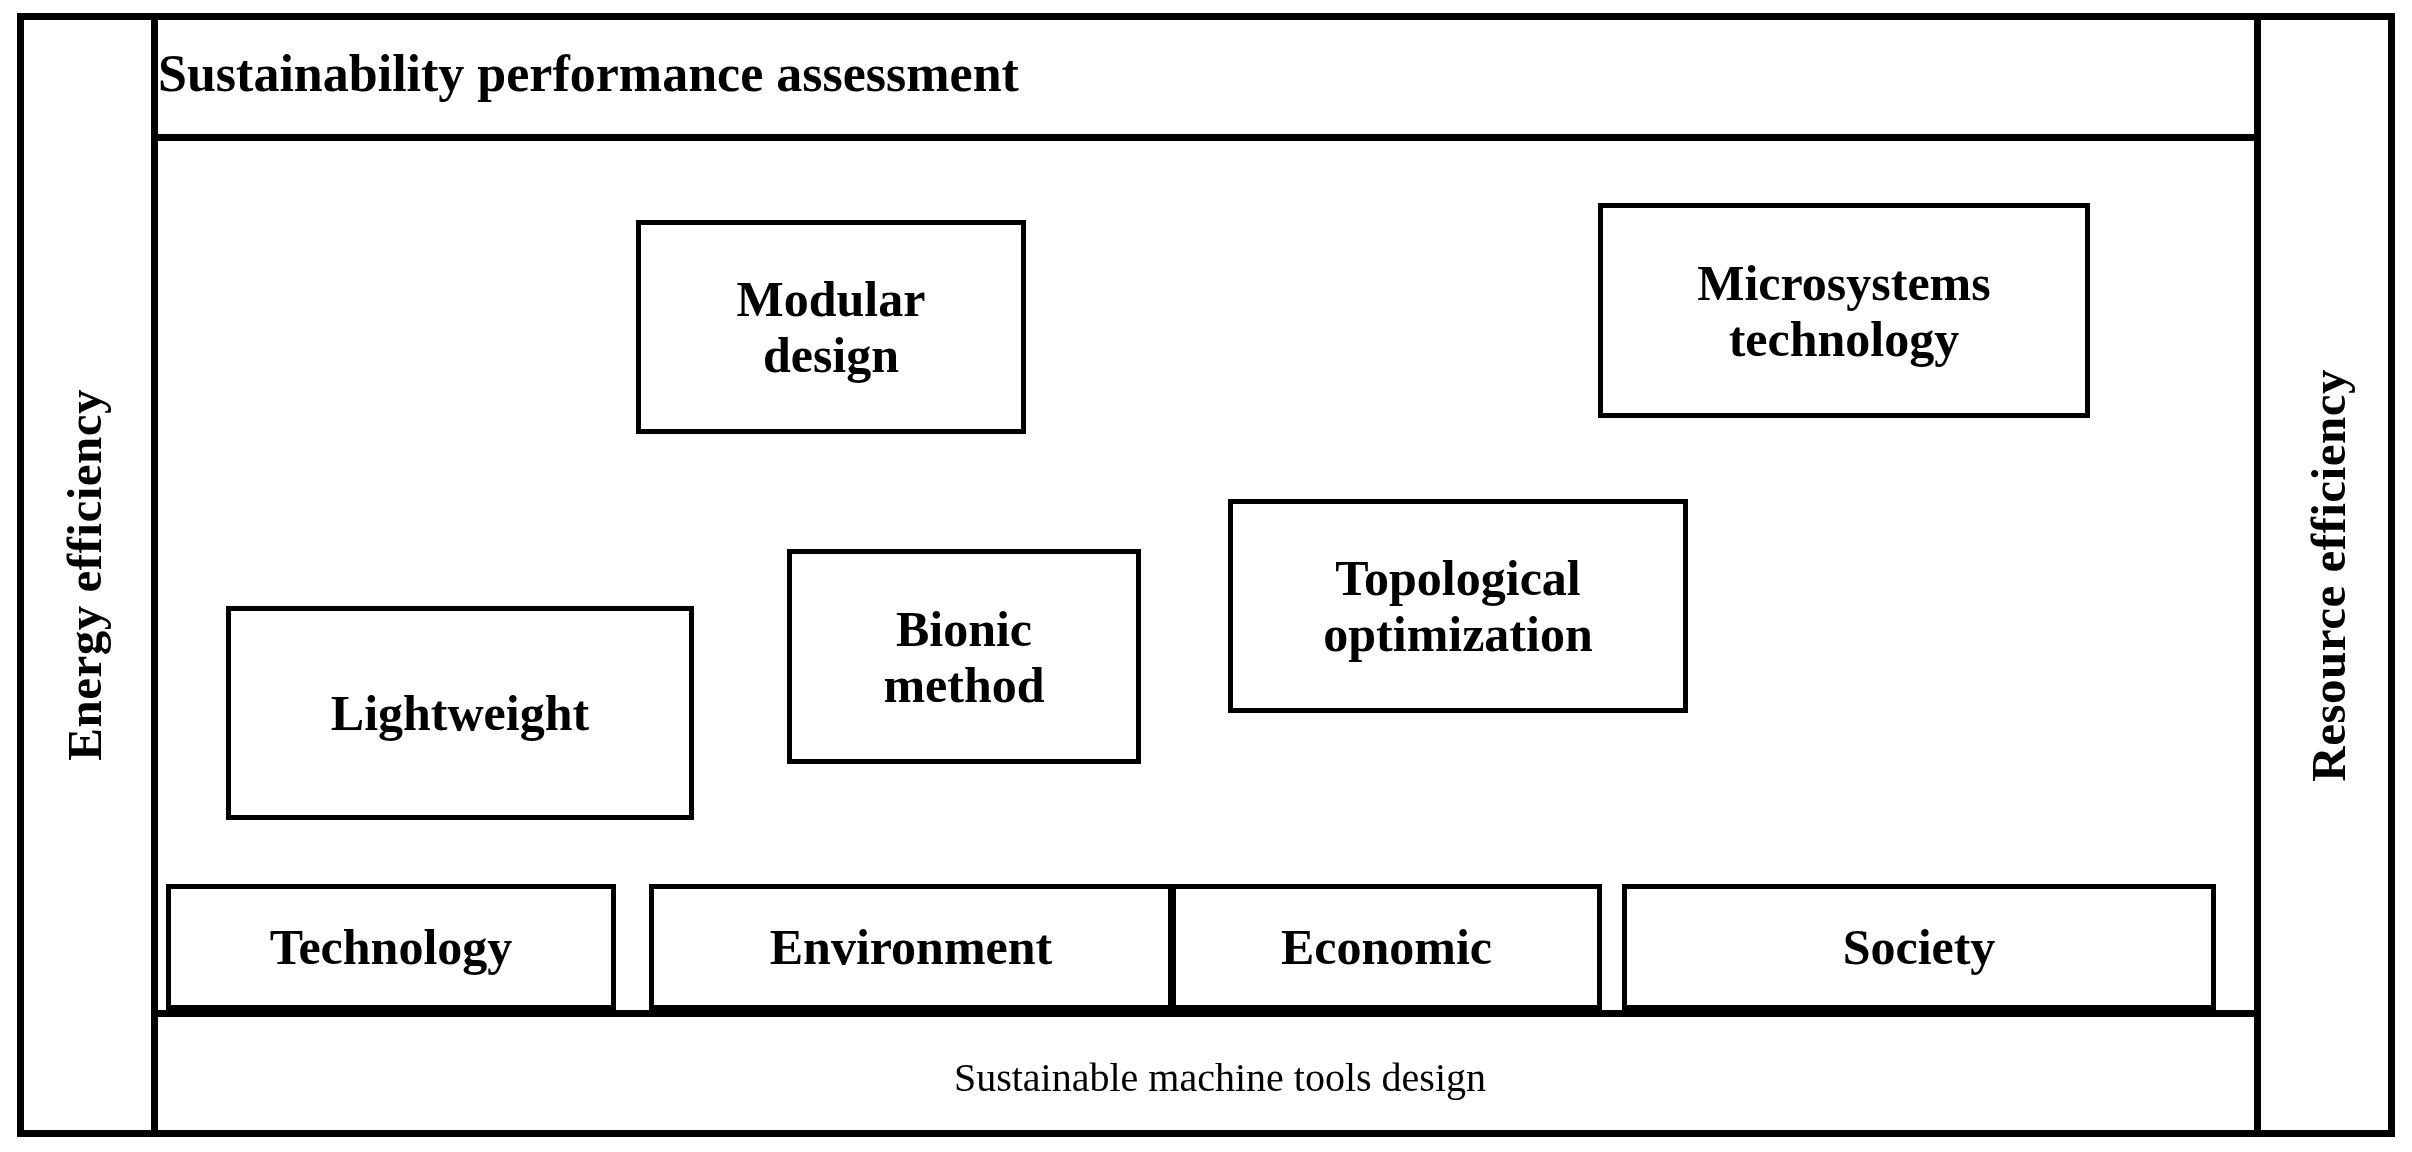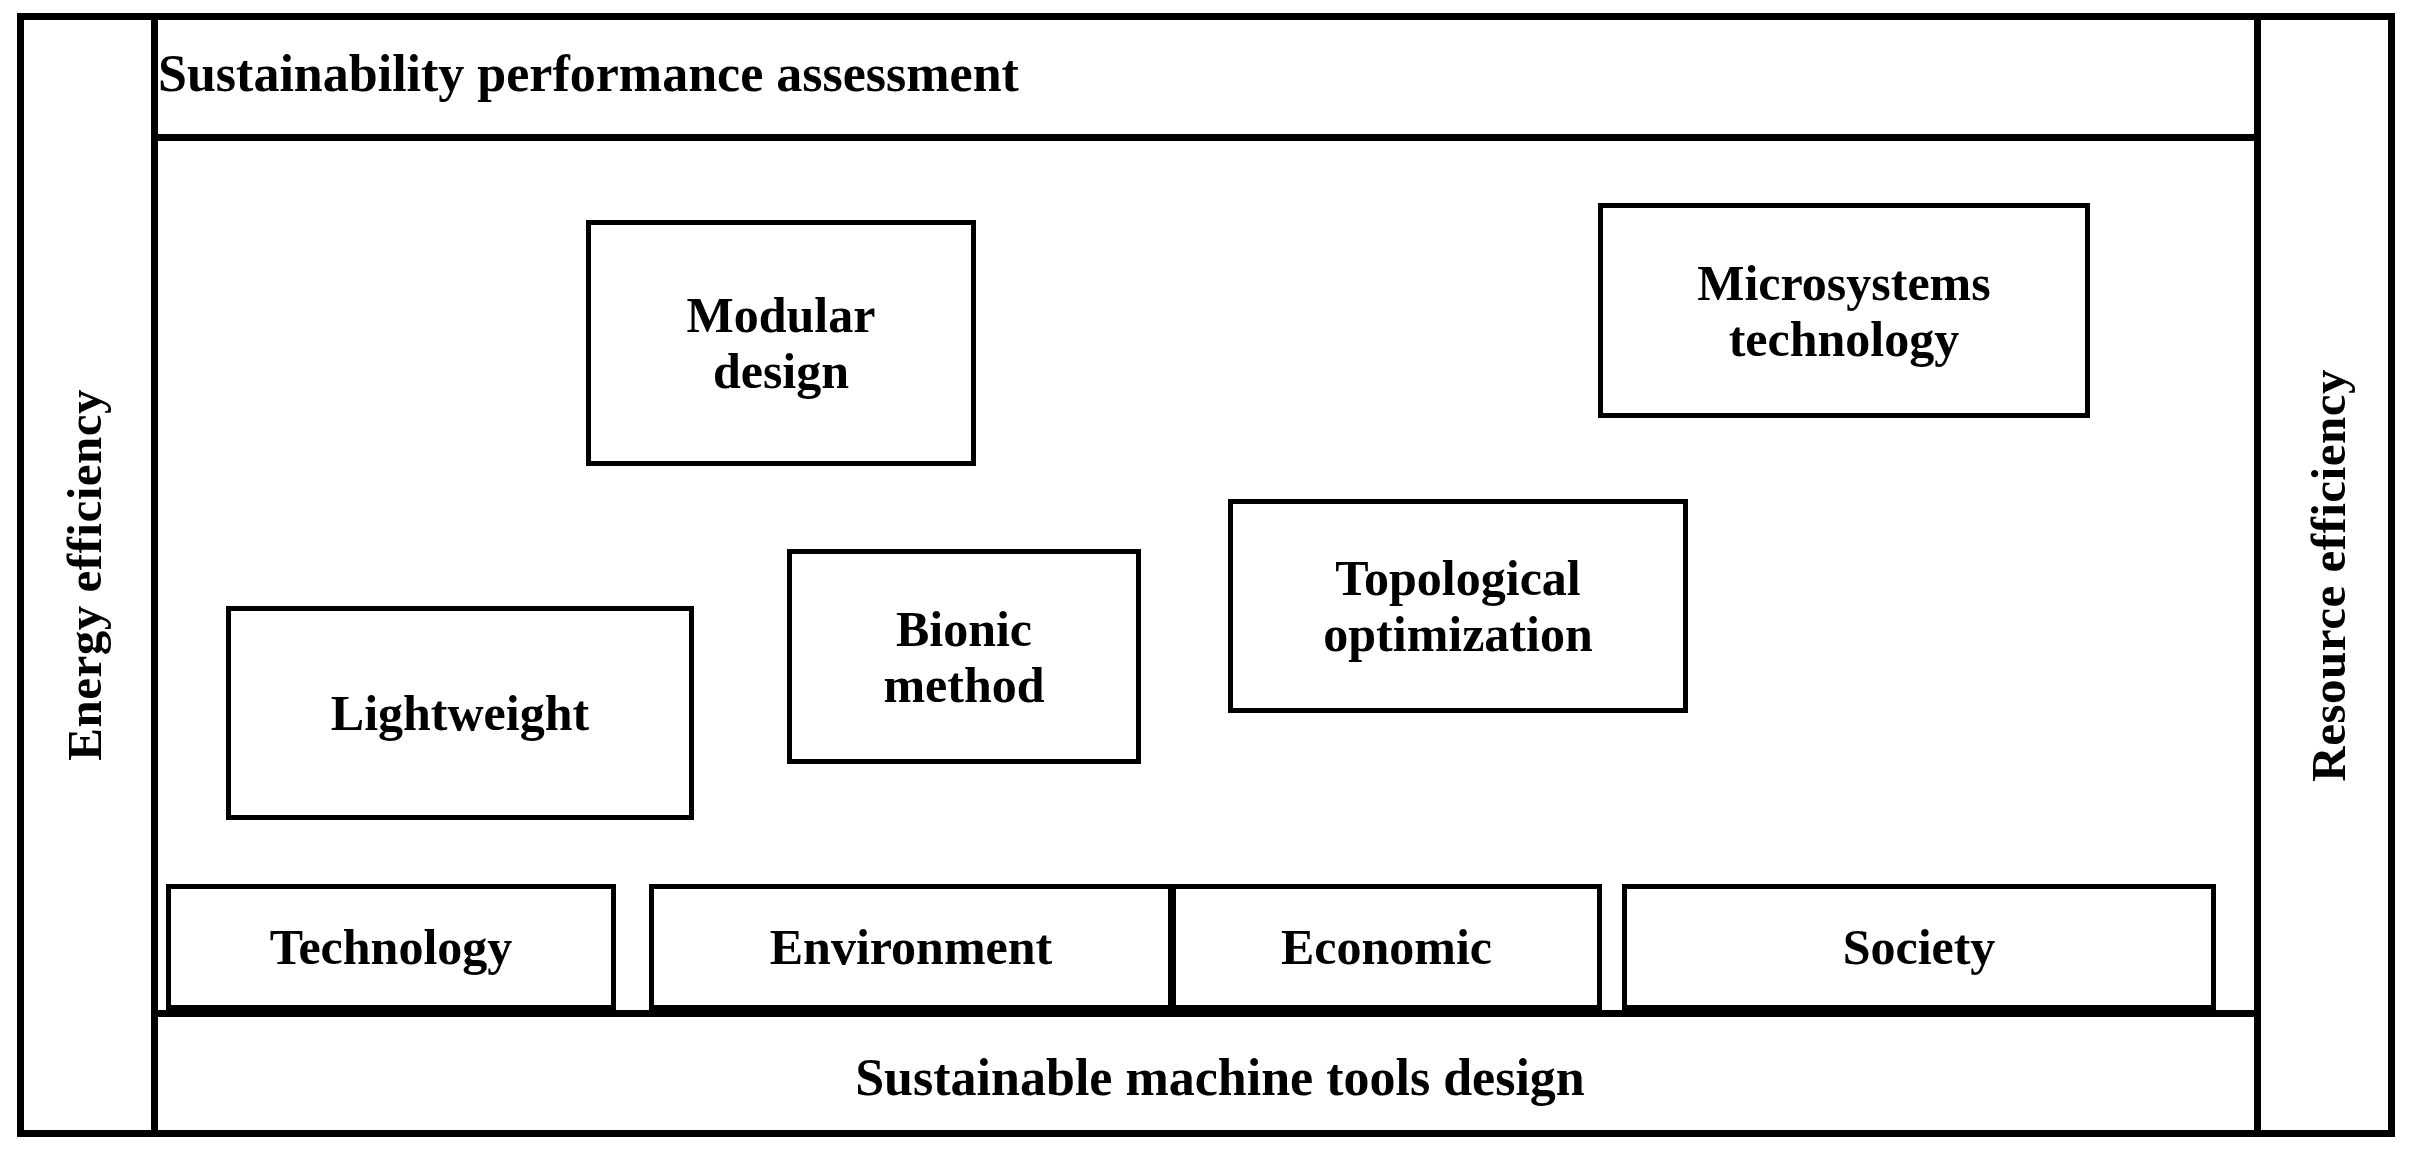--- a/index.html
+++ b/index.html
@@ -87,22 +87,22 @@
     top: 1010px;
     width: 2096px;
     height: 127px;
     box-sizing: border-box;
     border-top: 7px solid #000000;
     display: flex;
     align-items: center;
     justify-content: center;
   }
   .footer-band .ftext {
-    font-weight: bold;
-    font-size: 52px;
+    font-weight: normal;
+    font-size: 40px;
     color: #000000;
     white-space: nowrap;
     margin-left: 28px;
   }
 
   
   .mid-region {
     position: absolute;
     left: 158px;
     top: 141px;
@@ -122,21 +122,21 @@
     text-align: center;
   }
   .mbox .label {
     font-weight: bold;
     font-size: 50px;
     line-height: 1.12;
     color: #000000;
   }
 
   
-  #box-modular        { left: 586px;  top: 220px; width: 390px; height: 246px; }
+  #box-modular        { left: 636px;  top: 220px; width: 390px; height: 214px; }
   #box-microsystems   { left: 1598px; top: 203px; width: 492px; height: 215px; }
   #box-topological    { left: 1228px; top: 499px; width: 460px; height: 214px; }
   #box-bionic         { left: 787px;  top: 549px; width: 354px; height: 215px; }
   #box-lightweight    { left: 226px;  top: 606px; width: 468px; height: 214px; }
 
   
   .pbox {
     position: absolute;
     top: 884px;
     height: 126px;

